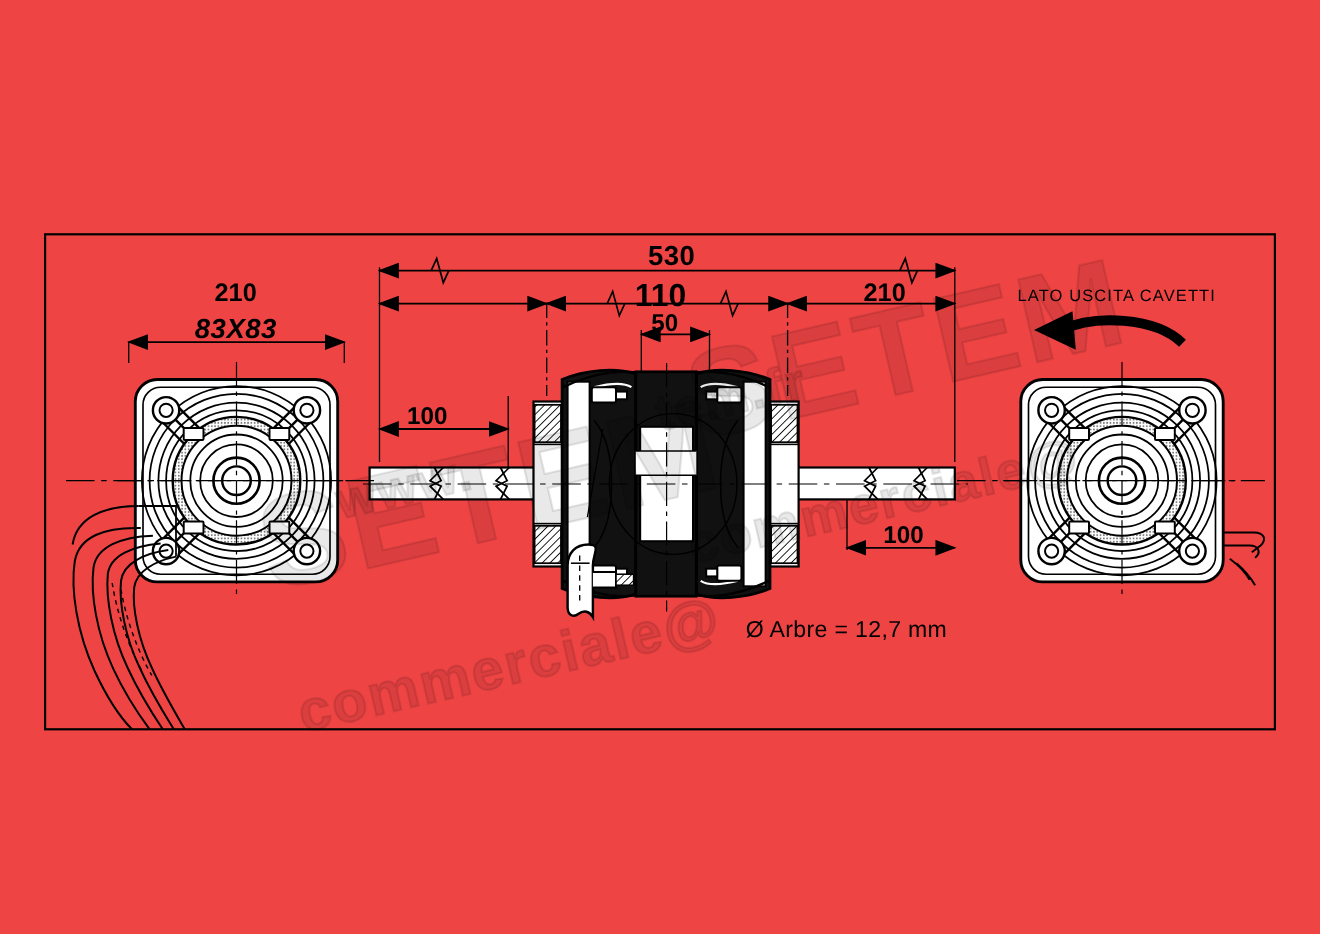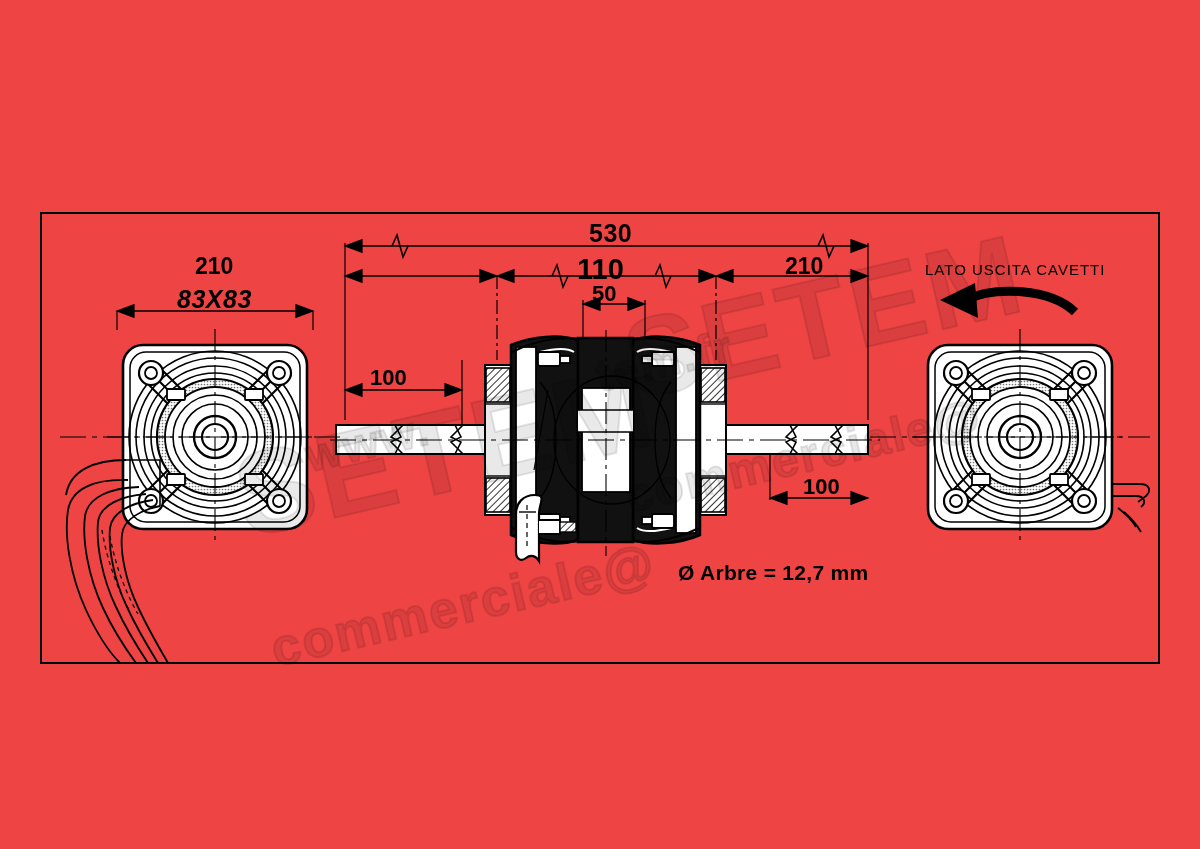--- a/index.html
+++ b/index.html
@@ -16,21 +16,21 @@
   .t210a{left:195px;top:253px;font-size:23px;}
   .t110{left:557px;top:253px;font-size:29px;margin-left:20px;}
   .t210b{left:785px;top:253px;font-size:23px;}
   .t30{left:592px;top:281px;font-size:22px;}
   .t100a{left:370px;top:365px;font-size:22px;}
   .t100b{left:803px;top:474px;font-size:22px;}
   .t8383{left:177px;top:285px;font-size:25px;letter-spacing:.5px;font-style:italic;}
   .rot1{left:923px;top:238px;font-size:20px;font-weight:bold;letter-spacing:1.2px;}
   .rot1 b{font-size:25px;letter-spacing:1px;}
   .rot2{left:925px;top:261px;font-size:15px;font-weight:normal;letter-spacing:1px;}
-  .arbre{left:678px;top:561px;font-size:21px;font-weight:bold;letter-spacing:.3px;text-align:center;}
+  .arbre{left:678px;top:561px;font-size:21px;font-weight:normal;letter-spacing:.3px;text-align:center;}
   .partno{left:185px;top:613px;font-size:27px;font-weight:bold;letter-spacing:.5px;}
   .wm{position:absolute;pointer-events:none;user-select:none;
       font-family:"Liberation Sans",sans-serif;font-weight:bold;
       color:rgba(0,0,0,0.085);-webkit-text-stroke:2px rgba(0,0,0,0.10);}
   .wm-setem1{left:222px;top:432px;font-size:118px;letter-spacing:4px;
              transform:rotate(-13deg);transform-origin:left top;}
   .wm-setem2{left:612px;top:300px;font-size:112px;letter-spacing:4px;
              transform:rotate(-13deg);transform-origin:left top;}
   .wm-www{left:300px;top:430px;font-size:46px;letter-spacing:2px;
           transform:rotate(-13deg);transform-origin:left top;}

